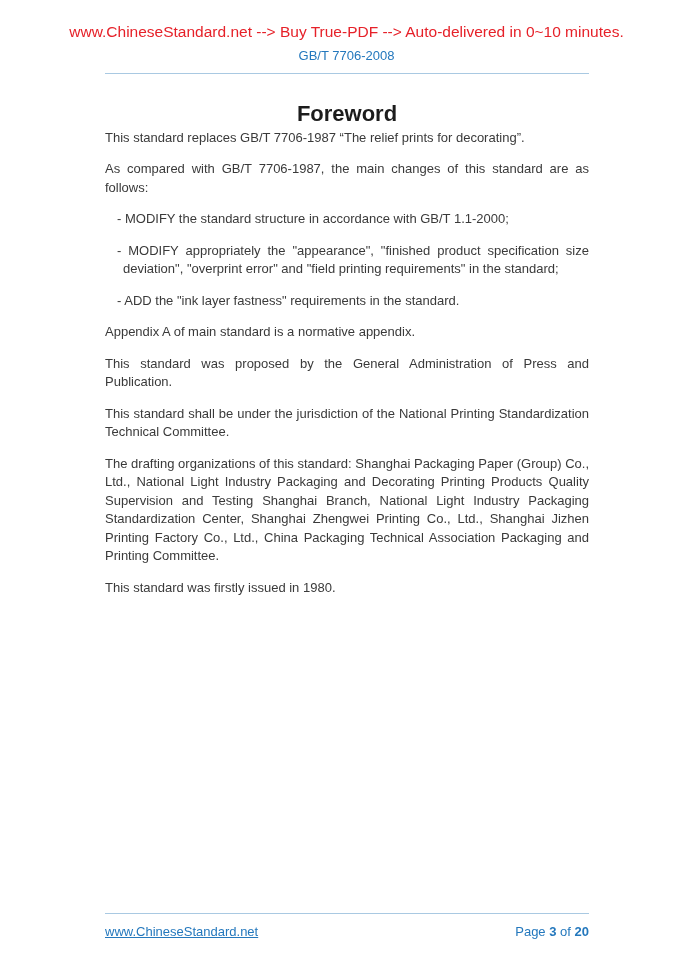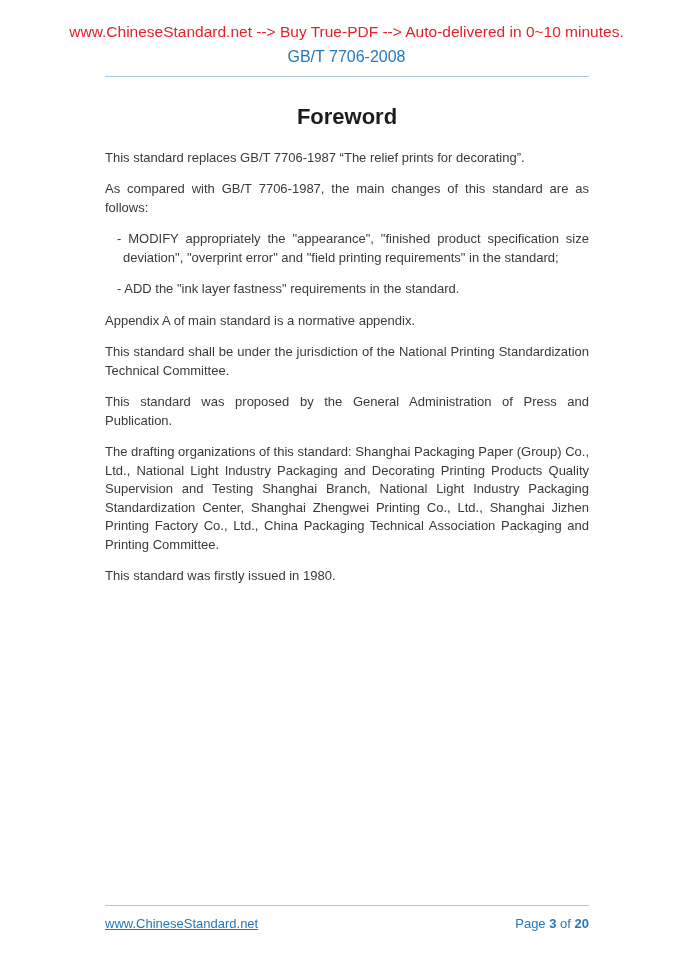--- a/index.html
+++ b/index.html
@@ -19,47 +19,47 @@
     overflow:hidden;
   }
   .header{padding-top:23px;text-align:center;}
   .promo{
     color:var(--promo-red);
     font-size:15.5px;line-height:1.2;
     white-space:nowrap;
   }
   .doc-number{
     color:var(--accent-blue);
-    font-size:16px;margin-top:6px;
+    font-size:13px;margin-top:6px;
   }
   .rule{
     border:none;border-top:1px solid var(--rule-blue);
     margin:10px 104px 0 105px;height:0;
   }
   .content{
     flex:1;
     margin:0 104px 0 105px;
     color:var(--body-text);
     font-size:13px;line-height:18.5px;
     text-align:justify;
   }
   .doc-title{
     text-align:center;
     font-size:22px;font-weight:bold;
     color:#1c1c1c;
     margin:29px 0 0 0;line-height:22px;
   }
   .content p{margin:13px 0 0 0;}
-  .content p.first{margin-top:21px;}
+  .content p.first{margin-top:4px;}
   .content .li{
     margin:13px 0 0 0;
     padding-left:18px;
     text-indent:-6px;
   }
-  .footer{margin:0 104px 12px 105px;padding-bottom:36px;}
+  .footer{margin:0 104px 4px 105px;padding-bottom:36px;}
   .footer .rule-bottom{
     border:none;border-top:1px solid var(--rule-blue);
     margin:0 0 9px 0;height:0;
   }
   .footer-row{
     display:flex;justify-content:space-between;align-items:baseline;
     font-size:13px;line-height:17px;
   }
   .footer-link{
     color:var(--accent-blue);
@@ -79,26 +79,27 @@
     <div class="doc-number">GB/T 7706-2008</div>
   </div>
   <hr class="rule">
 
   <div class="content">
     <h1 class="doc-title">Foreword</h1>
 
     <p class="first">This standard replaces GB/T 7706-1987 “The relief prints for decorating”.</p>
     <p>As compared with GB/T 7706-1987, the main changes of this standard are as follows:</p>
 
+    <div class="li">- MODIFY the standard structure in accordance with GB/T 1.1-2000;</div>
     <div class="li">- MODIFY appropriately the "appearance", "finished product specification size deviation", "overprint error" and "field printing requirements" in the standard;</div>
     <div class="li">- ADD the "ink layer fastness" requirements in the standard.</div>
 
     <p>Appendix A of main standard is a normative appendix.</p>
+    <p>This standard was proposed by the General Administration of Press and Publication.</p>
     <p>This standard shall be under the jurisdiction of the National Printing Standardization Technical Committee.</p>
-    <p>This standard was proposed by the General Administration of Press and Publication.</p>
     <p>The drafting organizations of this standard: Shanghai Packaging Paper (Group) Co., Ltd., National Light Industry Packaging and Decorating Printing Products Quality Supervision and Testing Shanghai Branch, National Light Industry Packaging Standardization Center, Shanghai Zhengwei Printing Co., Ltd., Shanghai Jizhen Printing Factory Co., Ltd., China Packaging Technical Association Packaging and Printing Committee.</p>
     <p>This standard was firstly issued in 1980.</p>
   </div>
 
   <div class="footer">
     <hr class="rule-bottom">
     <div class="footer-row">
       <a class="footer-link">www.ChineseStandard.net</a>
       <div class="page-indicator"><span>Page </span><b>3</b><span> of </span><b>20</b></div>
     </div>

